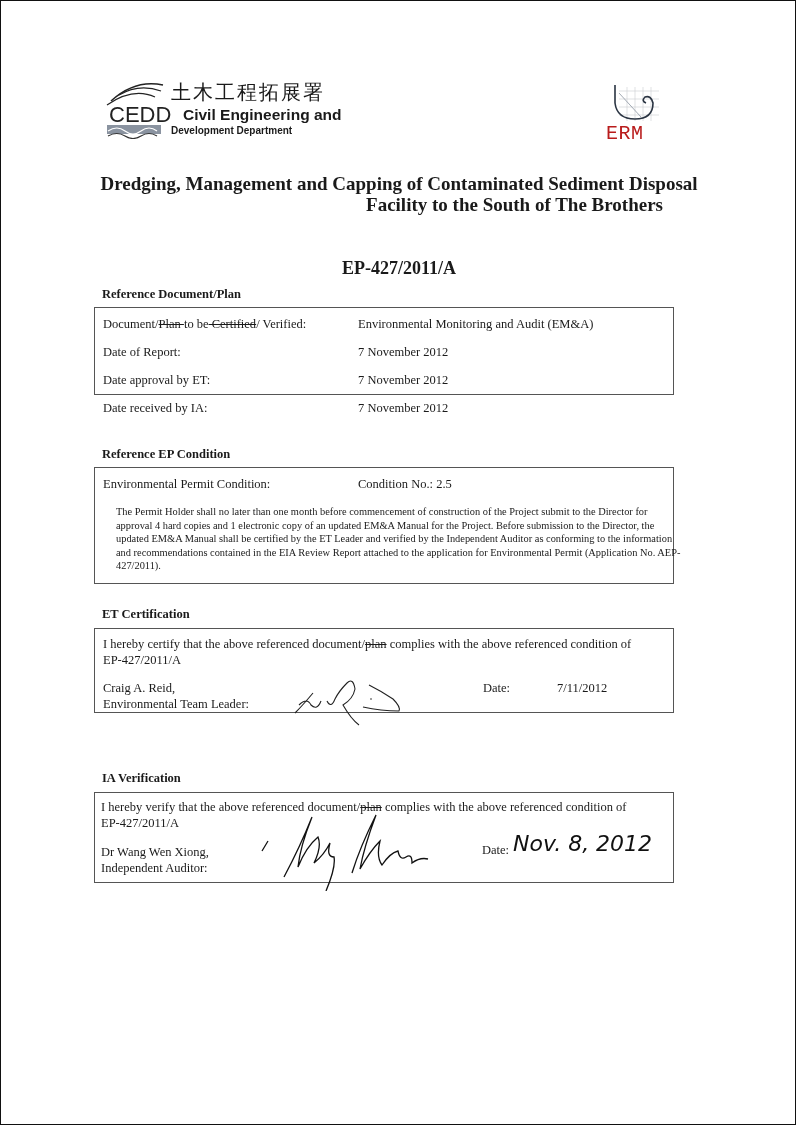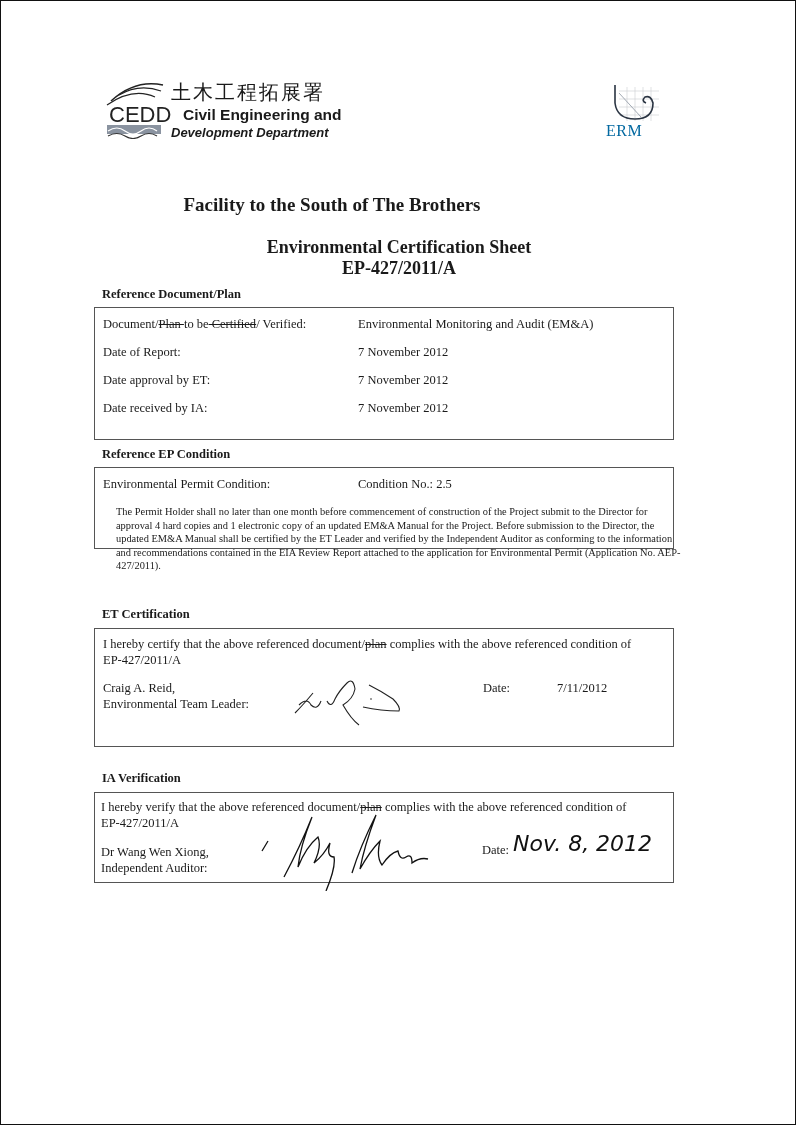--- a/index.html
+++ b/index.html
@@ -4,28 +4,28 @@
 <style>
   html, body { margin: 0; padding: 0; background: #ffffff; }
   body { width: 796px; height: 1125px; position: relative; overflow: hidden; }
   .page { position: absolute; left: 0; top: 0; width: 794px; height: 1123px; border: 1px solid #111; background: #fff; }
   .serif { font-family: "Liberation Serif", "DejaVu Serif", serif; color: #1a1a1a; }
   .sans { font-family: "Liberation Sans", "DejaVu Sans", sans-serif; color: #1a1a1a; }
   .abs { position: absolute; }
   .cedd-chinese { position: absolute; left: 170px; top: 78px; font-size: 20px; letter-spacing: 2px; }
   .cedd-abbr { position: absolute; left: 108px; top: 101px; font-size: 22px; letter-spacing: 0px; color: #222; }
   .cedd-line1 { position: absolute; left: 170px; top: 105px; font-size: 15.5px; font-weight: bold; padding-left: 12px; }
-  .cedd-line2 { position: absolute; left: 170px; top: 124px; font-size: 13px; font-weight: bold; font-style: italic; }
+  .cedd-line2 { position: absolute; left: 170px; top: 124px; font-size: 10px; font-weight: bold; }
 
   
   .erm-grid { position: absolute; left: 610px; top: 82px; width: 50px; height: 40px; }
-  .erm-text { position: absolute; left: 605px; top: 121px; font-size: 16px; color: #0369a1; letter-spacing: 0.5px; }
+  .erm-text { position: absolute; left: 605px; top: 121px; font-size: 20px; color: #b91c1c; letter-spacing: 0.5px; font-family: Liberation Mono, monospace; }
 
   .title1 { position: absolute; left: 0; width: 796px; text-align: center; top: 172px; font-size: 19px; font-weight: bold; }
-  .title2 { position: absolute; left: 0; width: 662px; text-align: center; top: 193px; font-size: 19px; font-weight: bold; }
+  .title2 { position: absolute; left: 0; width: 662px; text-align: right; top: 193px; font-size: 19px; font-weight: bold; }
   .title3 { position: absolute; left: 0; width: 796px; text-align: center; top: 236px; font-size: 18px; font-weight: bold; }
   .title4 { position: absolute; left: 0; width: 796px; text-align: center; top: 257px; font-size: 18px; font-weight: bold; }
 
   .sec-label { position: absolute; left: 101px; font-size: 12.5px; font-weight: bold; }
   .box { position: absolute; left: 93px; width: 580px; border: 1.5px solid #555; box-sizing: border-box; }
   .t { position: absolute; font-size: 12.5px; white-space: nowrap; }
   .strike { text-decoration: line-through; }
   .para { position: absolute; left: 8px; width: 566px; font-size: 10.4px; line-height: 13.6px; margin-left: 13px; }
   .sig { position: absolute; }
 </style>
@@ -60,50 +60,50 @@
           <line x1="24" y1="4" x2="24" y2="38"></line>
         <line x1="32" y1="4" x2="32" y2="38"></line>
           <line x1="40" y1="4" x2="40" y2="38"></line>
       </g>
       <path d="M4 2 L4 20 Q 6 36 24 36 Q 42 36 42 20 Q 40 12 34 14 Q 30 18 35 20" stroke="#2a3442" stroke-width="1.6" fill="none"></path>
       <line x1="8" y1="10" x2="30" y2="34" stroke="#8a93a0" stroke-width="0.8"></line>
     </svg>
     <div class="erm-text serif">ERM</div>
   </div>
 
+  <div class="title1 serif">Dredging, Management and Capping of Contaminated Sediment Disposal</div>
   <div class="title2 serif">Facility to the South of The Brothers</div>
-  <div class="title3 serif">Environmental Certification Sheet</div>
   <div class="title4 serif">EP-427/2011/A</div>
 
   <div class="sec-label serif" style="top:286px">Reference Document/Plan</div>
-  <div class="box" style="top:306px;height:133px">
+  <div class="box" style="top:306px;height:88px">
     <div class="t serif" style="left:8px;top:9px">
       <span>Document/</span><span class="strike">Plan </span><span>to be</span><span class="strike"> Certified</span><span>/ Verified:</span>
     </div>
     <div class="t serif" style="left:263px;top:9px">Environmental Monitoring and Audit (EM&amp;A)</div>
 
     <div class="t serif" style="left:8px;top:37px">Date of Report:</div>
     <div class="t serif" style="left:263px;top:37px">7 November 2012</div>
 
     <div class="t serif" style="left:8px;top:65px">Date approval by  ET:</div>
     <div class="t serif" style="left:263px;top:65px">7 November 2012</div>
 
     <div class="t serif" style="left:8px;top:93px">Date received by IA:</div>
     <div class="t serif" style="left:263px;top:93px">7 November 2012</div>
   </div>
 
   <div class="sec-label serif" style="top:446px">Reference EP Condition</div>
-  <div class="box" style="top:466px;height:82px">
+  <div class="box" style="top:466px;height:117px">
     <div class="t serif" style="left:8px;top:9px">Environmental Permit Condition:</div>
     <div class="t serif" style="left:263px;top:9px">Condition No.:  2.5</div>
     <div class="para serif" style="top:37px">The Permit Holder shall no later than one month before commencement of construction of the Project submit to the Director for approval 4 hard copies and 1 electronic copy of an updated EM&amp;A Manual for the Project. Before submission to the Director, the updated EM&amp;A Manual shall be certified by the ET Leader and verified by the Independent Auditor as conforming to the information and recommendations contained in the EIA Review Report attached to the application for Environmental Permit (Application No. AEP-427/2011).</div>
   </div>
 
   <div class="sec-label serif" style="top:606px">ET Certification</div>
-  <div class="box" style="top:627px;height:119px">
+  <div class="box" style="top:627px;height:85px">
     <div class="t serif" style="left:8px;top:8px">
       <span>I hereby certify that the above referenced document/</span><span class="strike">plan</span><span> complies with the above referenced condition of</span>
     </div>
     <div class="t serif" style="left:8px;top:24px">EP-427/2011/A</div>
     <div class="t serif" style="left:8px;top:52px">Craig A. Reid,</div>
     <div class="t serif" style="left:8px;top:68px">Environmental Team Leader:</div>
     <svg class="sig" style="left:196px;top:40px" width="120" height="60">
       <path d="M4 44 Q 12 36 22 24 M 8 36 Q 16 28 20 36 Q 26 42 30 32 M 36 32 Q 40 40 44 30 Q 48 22 56 14 Q 62 8 64 20 Q 62 30 52 36 Q 60 50 68 56 M 78 16 Q 90 22 102 30 Q 110 38 108 42 Q 90 42 72 38" stroke="#222" stroke-width="1.1" fill="none"></path>
       <circle cx="80" cy="30" r="0.8" fill="#222"></circle>
     </svg>

